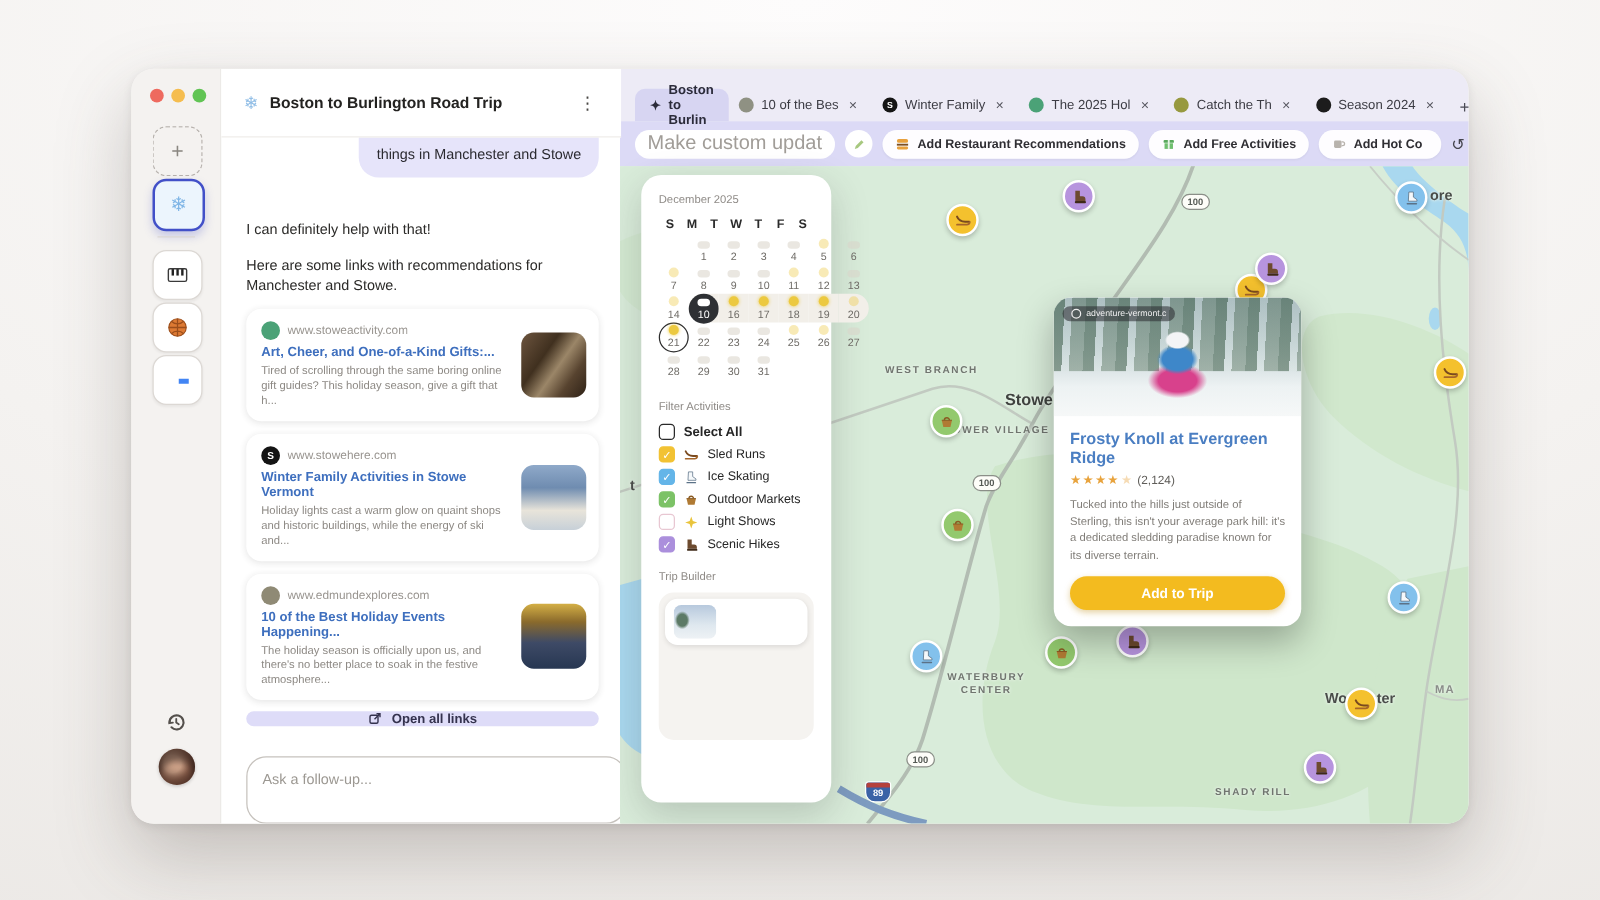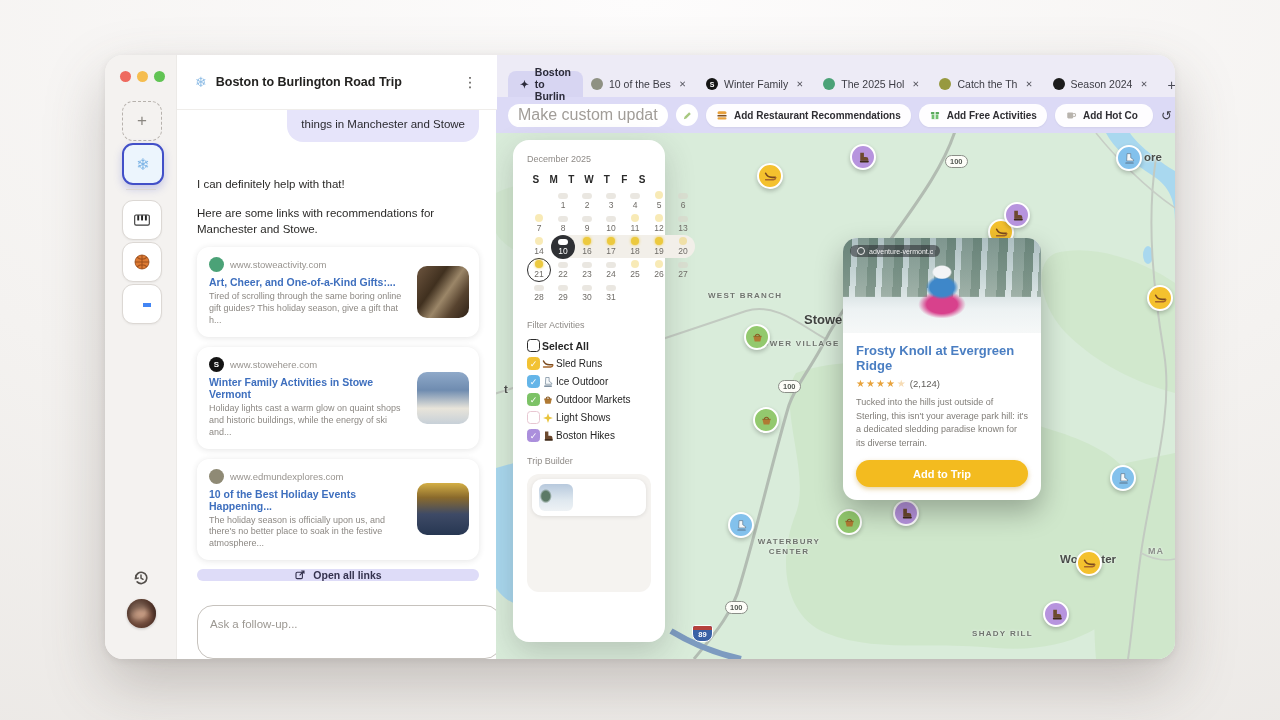--- a/index.html
+++ b/index.html
@@ -142,21 +142,21 @@
   .cal-inner.sel{background:#2e3034;border-radius:50%;height:24px;}
   .cal-inner.ring{border:1.4px solid #2c2c2c;border-radius:50%;height:24px;box-sizing:border-box;}
   .cal-num{font-size:8.5px;color:#6f6c67;}
   .cal-inner.sel .cal-num{color:#fff;}
   .w{height:8px;margin-bottom:1px;display:block;}
   .w-sun{width:8px;height:8px;border-radius:50%;background:#ecc93f;opacity:.38;}
   .w-sun.bright{opacity:1;box-shadow:0 0 3px #ecc93f;}
   .w-cloud{width:10px;height:6px;border-radius:3px;background:#d8d3c9;opacity:.55;margin-top:2px;}
   .w-snow{width:10px;height:6px;border-radius:3px;background:#fff;margin-top:2px;}
   .f-label{font-size:9px;color:#8f8b87;margin:16px 0 9px;}
-  .f-row{display:flex;align-items:center;gap:2px;margin-bottom:5px;height:13px;cursor:pointer;}
+  .f-row{display:flex;align-items:center;gap:7px;margin-bottom:5px;height:13px;cursor:pointer;}
   .f-box{width:13px;height:13px;border-radius:3.5px;border:1.6px solid #2a2a2a;box-sizing:border-box;
          display:flex;align-items:center;justify-content:center;font-size:9px;color:#fff;flex:0 0 13px;}
   .f-name{font-size:10px;color:#262626;}
   .f-row.sa .f-name{font-weight:bold;font-size:10.5px;}
   .tb-label{font-size:9px;color:#8f8b87;margin:14px 0 8px;}
   .tb-panel{background:#f5f3f0;border-radius:12px;height:118px;padding:5px;box-sizing:border-box;}
   .tb-item{background:#fff;border-radius:10px;box-shadow:0 1px 4px rgba(0,0,0,.1);display:flex;gap:8px;
            align-items:center;padding:5px 7px;cursor:pointer;}
   .tb-thumb{width:34px;height:27px;border-radius:6px;flex:0 0 34px;
             background:radial-gradient(10px 12px at 20% 45%,#5c7a66 0 40%,transparent 60%),
@@ -736,42 +736,42 @@
           <svg width="12" height="12" viewBox="0 0 16 16">
               <use href="#i-sled"></use>
             </svg>
           <span class="f-name">Sled Runs</span>
         </div>
         <div class="f-row">
           <span class="f-box" style="background: rgb(100, 181, 232); border-color: rgb(100, 181, 232);">✓</span>
           <svg width="12" height="12" viewBox="0 0 16 16">
               <use href="#i-skate"></use>
             </svg>
-          <span class="f-name">Ice Outdoor</span>
+          <span class="f-name">Ice Skating</span>
         </div>
         <div class="f-row">
           <span class="f-box" style="background: rgb(124, 194, 102); border-color: rgb(124, 194, 102);">✓</span>
           <svg width="12" height="12" viewBox="0 0 16 16">
               <use href="#i-market"></use>
             </svg>
           <span class="f-name">Outdoor Markets</span>
         </div>
         <div class="f-row">
           <span class="f-box" style="border-color: rgb(232, 199, 210);"></span>
           <svg width="12" height="12" viewBox="0 0 16 16">
               <use href="#i-sparkle"></use>
             </svg>
           <span class="f-name">Light Shows</span>
         </div>
         <div class="f-row">
           <span class="f-box" style="background: rgb(171, 143, 220); border-color: rgb(171, 143, 220);">✓</span>
           <svg width="12" height="12" viewBox="0 0 16 16">
               <use href="#i-hike"></use>
             </svg>
-          <span class="f-name">Boston Hikes</span>
+          <span class="f-name">Scenic Hikes</span>
         </div>
 
         <div class="tb-label">Trip Builder</div>
         <div class="tb-panel">
           <div class="tb-item">
             <div class="tb-thumb"></div>
           </div>
         </div>
       </div>
     </div>

